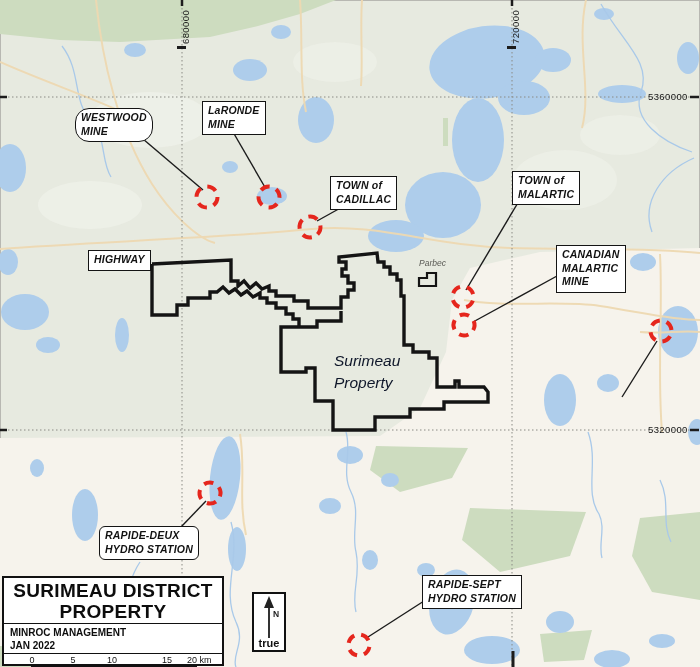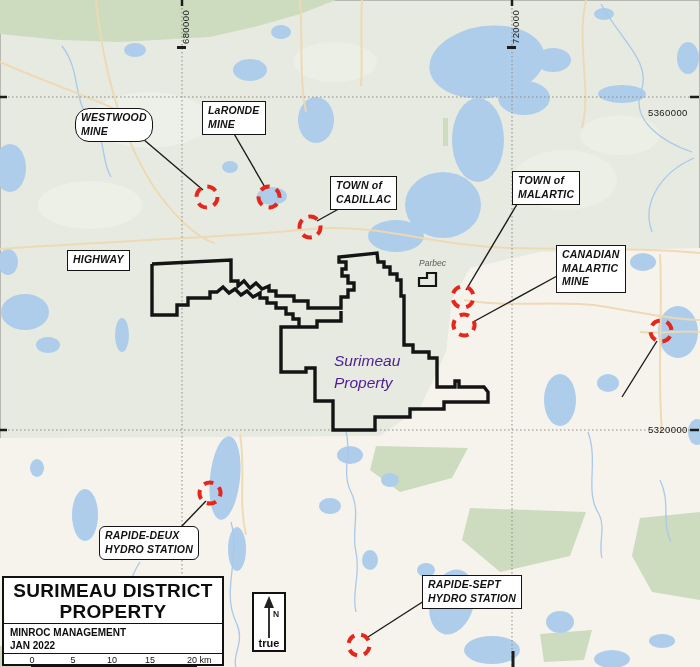--- a/index.html
+++ b/index.html
@@ -9,21 +9,21 @@
     box-shadow:inset 0 0 0 1px #b8b8b2;
   }
   .map svg{position:absolute;left:0;top:0;}
   .callout{
     position:absolute;background:#ffffff;border:1.6px solid #141414;
     padding:2px 5px 3px 5px;font:italic bold 10.5px/1.3 "Liberation Sans",sans-serif;
     color:#111;white-space:pre-line;z-index:3;letter-spacing:.2px;
   }
   .maplabel-property{
     position:absolute;font:italic 15.5px/1.45 "Liberation Sans",sans-serif;
-    color:#4c1d95;white-space:pre-line;z-index:2;
+    color:#0f172a;white-space:pre-line;z-index:2;
   }
   .maplabel-parbec{
     position:absolute;font:italic 8.5px/1.1 "Liberation Sans",sans-serif;
     color:#5a5a55;z-index:2;
   }
   .coord{
     position:absolute;font:9.5px "Liberation Sans",sans-serif;color:#161616;
     letter-spacing:.4px;z-index:2;white-space:nowrap;
   }
   .coord.vert{transform:rotate(-90deg);transform-origin:0 0;}
@@ -197,51 +197,51 @@
 MINE</div>
   <div class="callout" style="left:202px;top:101px;">LaRONDE
 MINE</div>
   <div class="callout" style="left:330px;top:176px;">TOWN of
 CADILLAC</div>
   <div class="callout" style="left:512px;top:171px;">TOWN of
 MALARTIC</div>
   <div class="callout" style="left:556px;top:245px;">CANADIAN
 MALARTIC
 MINE</div>
-  <div class="callout" style="left:67px;top:250px;">HIGHWAY</div>
+  <div class="callout" style="left:88px;top:250px;">HIGHWAY</div>
   <div class="callout" style="left:99px;top:526px;border-radius:6px;">RAPIDE-DEUX
 HYDRO STATION</div>
   <div class="callout" style="left:422px;top:575px;">RAPIDE-SEPT
 HYDRO STATION</div>
 
   <div class="maplabel-property" style="left:334px;top:350px;">Surimeau
 Property</div>
   <div class="maplabel-parbec" style="left:419px;top:259px;">Parbec</div>
 
   <div class="coord vert" style="left:180px;top:44px;">680000</div>
   <div class="tickdash" style="left:177px;top:46px;width:9px;height:2.5px;"></div>
   <div class="coord vert" style="left:510px;top:44px;">720000</div>
   <div class="tickdash" style="left:507px;top:46px;width:9px;height:2.5px;"></div>
-  <div class="coord" style="left:648px;top:91px;margin-top:16px;">5360000</div>
+  <div class="coord" style="left:648px;top:91px;">5360000</div>
   <div class="coord" style="left:648px;top:424px;">5320000</div>
 
   <div class="titleblock">
     <div class="tb-title">
       <div>SURIMEAU DISTRICT</div>
       <div>PROPERTY</div>
     </div>
     <div class="tb-row">
       <span>MINROC MANAGEMENT</span>
       <span>JAN 2022</span>
     </div>
     <div class="tb-scale">
       <span class="tb-num" style="left:17px;">0</span>
       <span class="tb-num" style="left:58px;">5</span>
       <span class="tb-num" style="left:97px;">10</span>
-      <span class="tb-num" style="left:135px;">15</span>
+      <span class="tb-num" style="left:152px;">15</span>
       <span class="tb-end">20 km</span>
       <div class="sbar">
         <div class="sb-b"></div>
         <div class="sb-w"></div>
         <div class="sb-b"></div>
         <div class="sb-w"></div>
         <div class="sb-w"></div>
         <div class="sb-b"></div>
         <div class="sb-w"></div>
         <div class="sb-b"></div>

